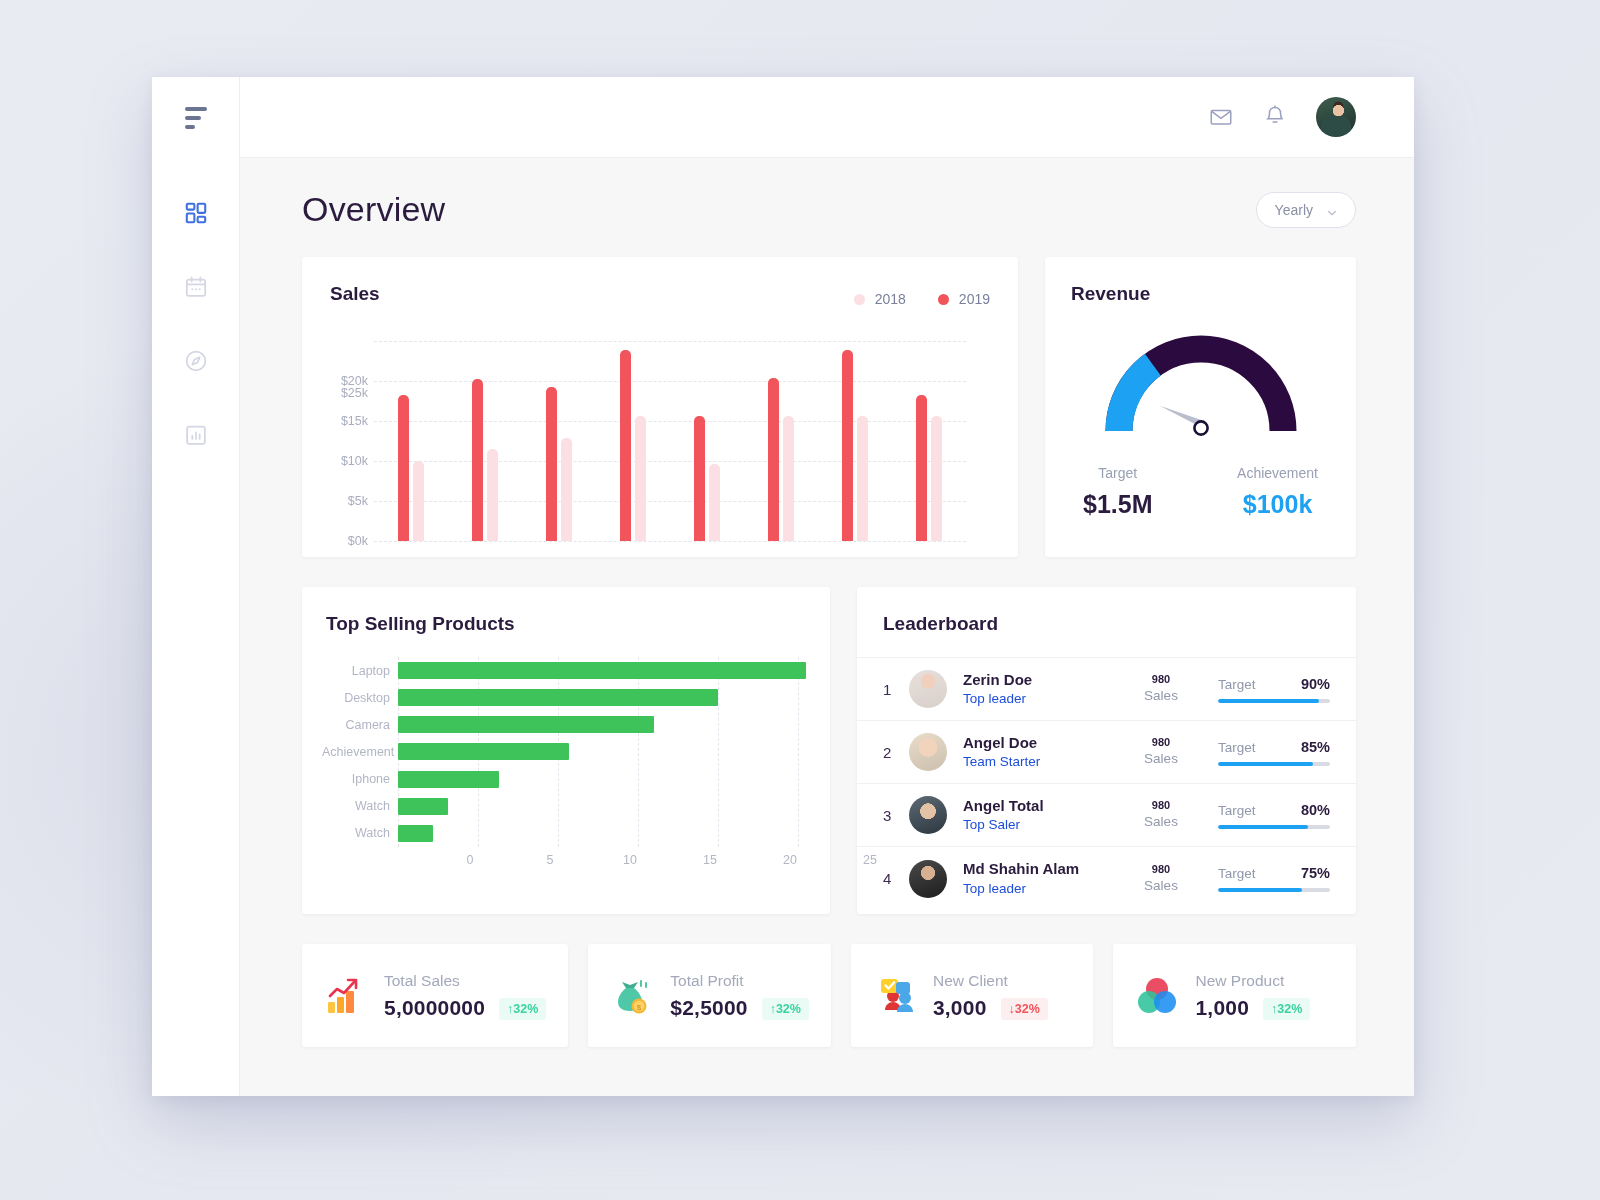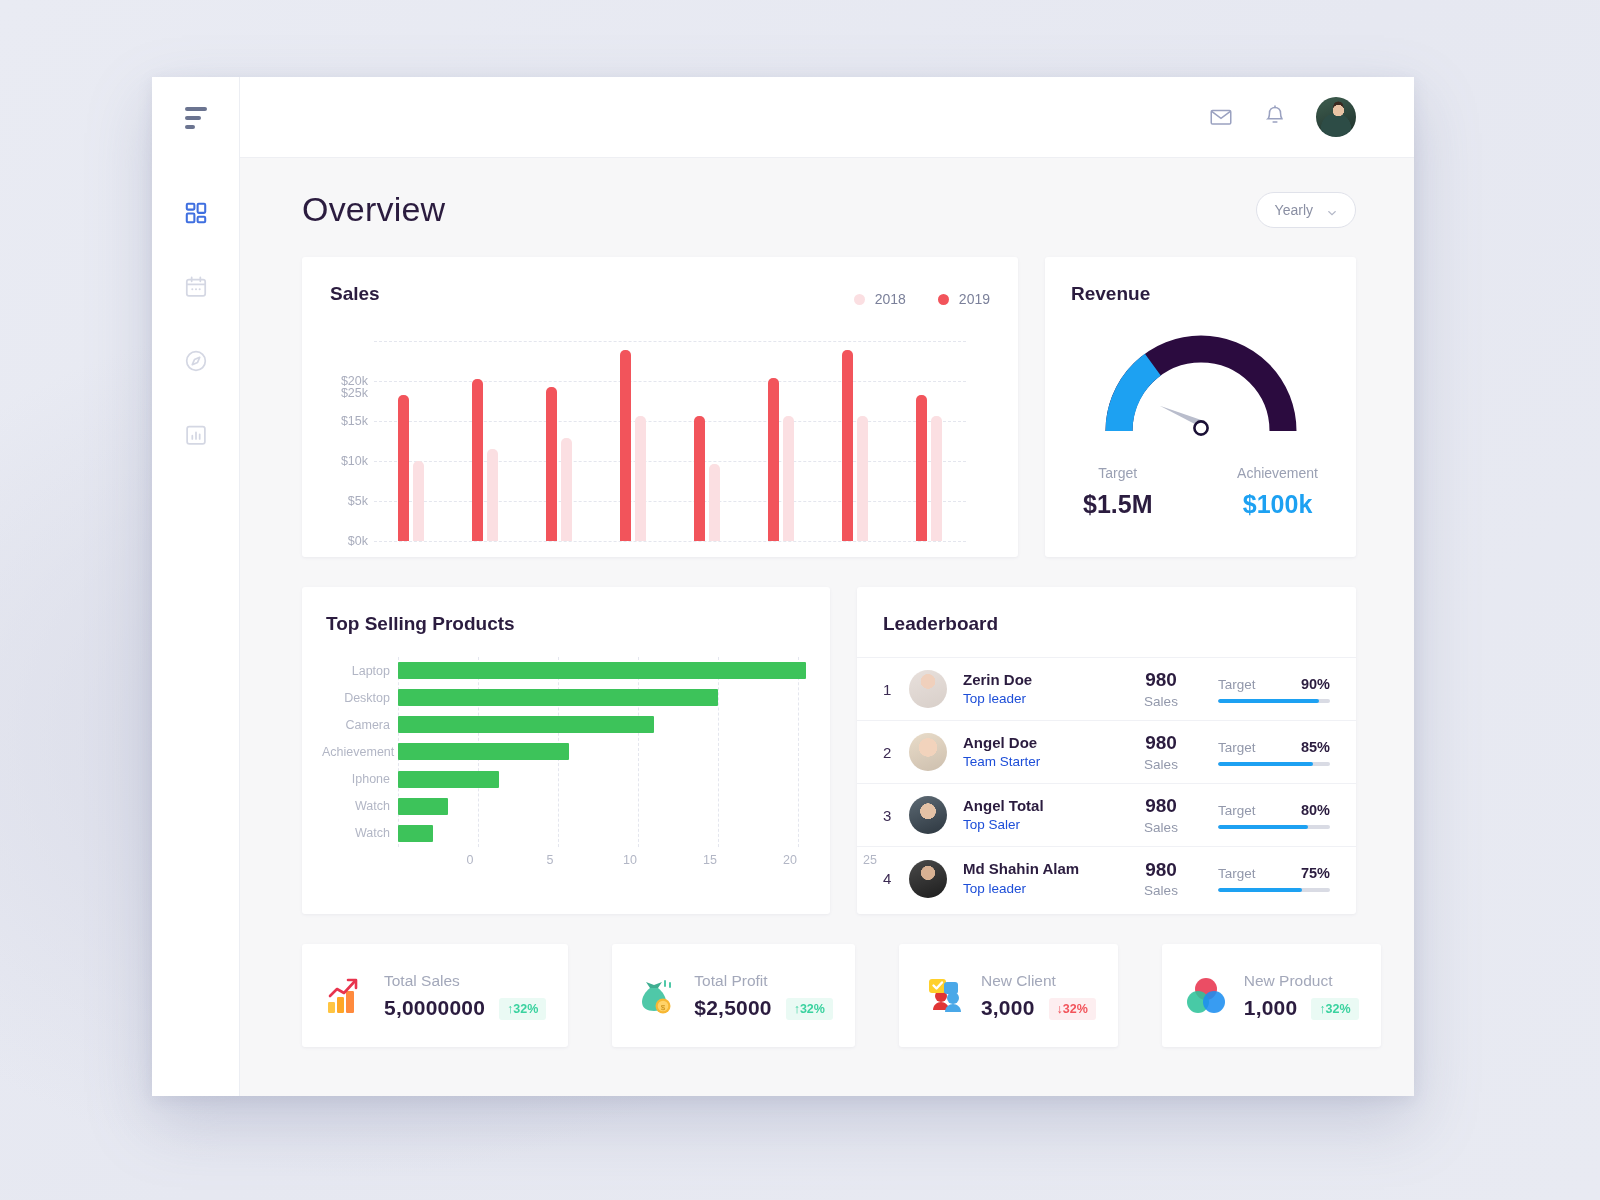--- a/index.html
+++ b/index.html
@@ -126,29 +126,29 @@
     display:flex; align-items:center; padding:0 26px;
     height:63px; border-bottom:1px solid #f0f1f5;
   }
   .lb-row:last-child { border-bottom:none; }
   .lb-rank { width:26px; font-size:15px; color:#3b2a52; }
   .lb-av { width:38px; height:38px; border-radius:50%; margin-right:16px; flex:0 0 38px; }
   .lb-id { flex:1; min-width:0; }
   .lb-name { font-size:15px; font-weight:700; color:#2b1c3f; line-height:1.35; }
   .lb-role { font-size:13.5px; color:#1d4ed8; line-height:1.35; }
   .lb-sales { width:86px; text-align:center; }
-  .lb-num { font-size:19px; font-weight:700; color:#2b1c3f; line-height:1.35; }
+  .lb-num { font-size:11px; font-weight:700; color:#2b1c3f; line-height:1.35; }
   .lb-sublab { font-size:13.5px; color:#9298ab; line-height:1.35; }
   .lb-target { width:112px; margin-left:14px; }
   .lb-trow { display:flex; justify-content:space-between; align-items:baseline; margin-bottom:7px; }
   .lb-tlab { font-size:13.5px; color:#9298ab; }
   .lb-tpct { font-size:14.5px; font-weight:700; color:#2b1c3f; }
   .lb-track { height:4px; background:#d9dbe4; border-radius:2px; overflow:hidden; }
   .lb-fill { height:100%; background:#1da1f2; border-radius:2px; }
-  .row3 { display:flex; gap:44px; }
+  .row3 { display:flex; gap:20px; }
   .stat-card { flex:1; padding:24px 22px; display:flex; align-items:center; gap:16px; height:103px; }
   .stat-icon { width:44px; height:44px; flex:0 0 44px; }
   .stat-icon svg { width:44px; height:44px; display:block; }
   .stat-label { font-size:15.5px; color:#a3a8ba; margin-bottom:6px; }
   .stat-line { display:flex; align-items:flex-end; gap:14px; }
   .stat-val { font-size:21px; font-weight:700; color:#2b1c3f; letter-spacing:.2px; }
   .badge { font-size:12.5px; font-weight:700; padding:4px 8px; border-radius:3px; }
   .badge.up { color:#3ad29f; background:#eafaf4; }
   .badge.down { color:#f2545b; background:#fdeef0; }
 </style>

